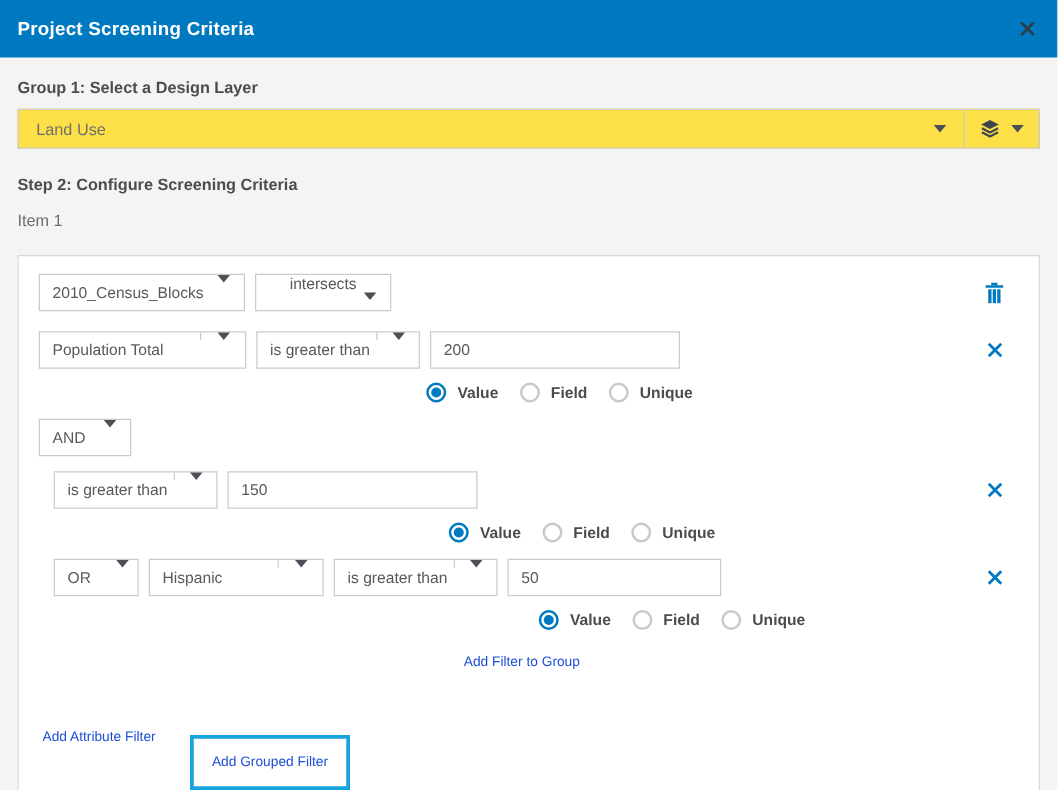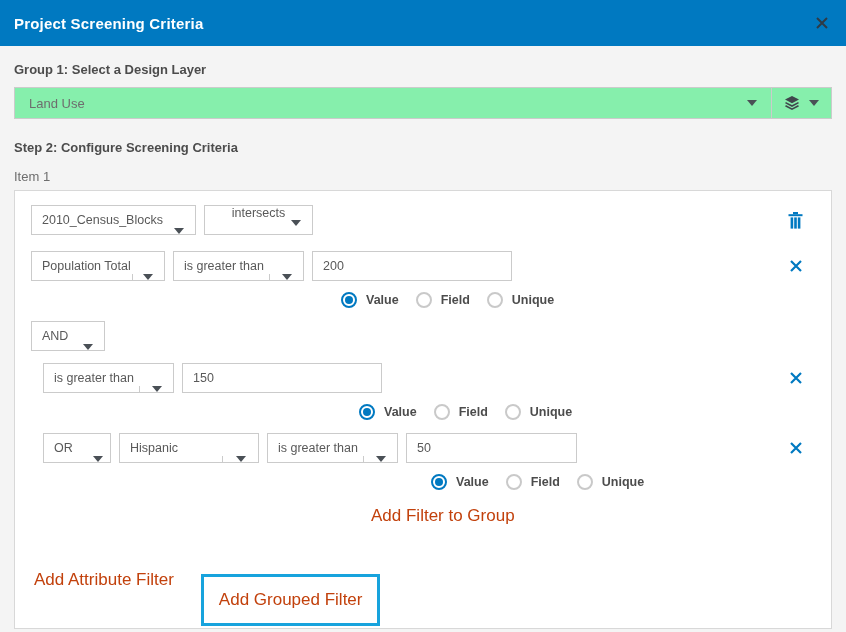--- a/index.html
+++ b/index.html
@@ -21,84 +21,84 @@
   .close-btn { margin-left:auto; cursor:pointer; display:flex; align-items:center; }
 
   .content { padding:0 14px; flex:1; }
 
   .section-label { font-weight:bold; font-size:13px; color:#4c4c4c; }
   .step1-label { margin:16px 0 10px; }
   .step2-label { margin:21px 0 0; }
 
   
   .layer-select {
-    background:#86efac; border:1px solid #cbcbcb; height:32px;
+    background:#fde047; border:1px solid #cbcbcb; height:32px;
     display:flex; align-items:stretch; cursor:pointer;
   }
   .layer-select .value { color:#6e6e6e; font-size:13px; align-self:center; padding-left:14px; }
   .caret {
     width:0; height:0; display:inline-block;
     border-left:5px solid transparent; border-right:5px solid transparent;
     border-top:6px solid #4a5056;
   }
   .ls-caret { display:flex; align-items:center; margin-left:auto; padding:0 14px; }
   .ls-divider { border-left:1px solid #cbcbcb; }
   .ls-layerbtn { display:flex; align-items:center; gap:9px; padding:0 12px; }
 
-  .item-label { color:#6e6e6e; font-size:13px; margin:14px 0 6px; }
+  .item-label { color:#6e6e6e; font-size:13px; margin:14px 0 20px; }
 
   
   .item-panel {
     background:#fff; border:1px solid #d8d8d8;
     padding:14px 14px 0 16px;
   }
 
   .row { display:flex; align-items:center; }
   .mb16{margin-bottom:16px;} .mb12{margin-bottom:12px;} .mb10{margin-bottom:10px;}
   .gap8 > * + * { margin-left:8px; }
   .indent { padding-left:12px; }
 
   .dd {
     background:#fff; border:1px solid #cbcbcb; height:30px;
-    display:flex; align-items:flex-end; font-size:12.5px; color:#595959; cursor:pointer;
+    display:flex; align-items:flex-start; font-size:12.5px; color:#595959; cursor:pointer;
   }
   .dd-val { align-self:center; padding:0 10px; white-space:nowrap; overflow:hidden; }
   .dd-arrow { display:flex; align-items:center; justify-content:center; min-width:32px; margin-left:auto; }
   .dd-arrow.divided { border-left:1px solid #cbcbcb; width:36px; }
   .dd-arrow .caret { border-top-color:#4a5056; }
 
   .val-input {
     border:1px solid #cbcbcb; height:30px; padding:0 10px;
     font-size:12.5px; color:#595959; font-family:"Liberation Sans",sans-serif;
     outline:none; background:#fff;
   }
 
   .w-layer{width:165px;} .w-relation{width:109px;flex-direction:column;}
-  .w-field1{width:134px;} .w-op{width:131px;} .w-input1{width:200px;}
+  .w-field1{width:166px;} .w-op{width:131px;} .w-input1{width:200px;}
   .w-field2{width:193px;} .w-input2{width:200px;}
   .w-or{width:68px;} .w-field3{width:140px;} .w-input3{width:171px;}
 
   .icon-btn { margin-left:auto; margin-right:14px; cursor:pointer; display:flex; align-items:center; }
 
   
   .radio-row { display:flex; align-items:center; height:18px; }
   .radio { display:flex; align-items:center; cursor:pointer; margin-right:17px; }
   .rb {
     width:16px; height:16px; border-radius:50%; background:#fff;
     border:2px solid #c9c9c9; display:inline-block; position:relative;
   }
   .radio.selected .rb { border-color:#0079c1; }
   .radio.selected .rb::after {
     content:""; position:absolute; left:2px; top:2px; width:8px; height:8px;
     border-radius:50%; background:#0079c1;
   }
   .rb-label { font-weight:bold; font-size:12.5px; color:#4c4c4c; margin-left:9px; }
   .rr1 { margin-left:310px; } .rr2 { margin-left:328px; } .rr3 { margin-left:400px; }
 
-  .link { color:#c2410c; font-size:17px; cursor:pointer; text-decoration:none; white-space:nowrap; }
+  .link { color:#1d4ed8; font-size:11px; cursor:pointer; text-decoration:none; white-space:nowrap; }
   .add-group-row { margin-left:340px; height:17px; margin-bottom:7px; }
 
   .bottom-links { display:flex; align-items:center; }
   .attr-link { margin-left:3px; margin-right:27px; }
   .highlight-box {
     border:3px solid #17a3dd; padding:13px 15px; display:inline-flex; align-items:center;
     margin-bottom:2px;
     margin-top:43px;
   }
 

